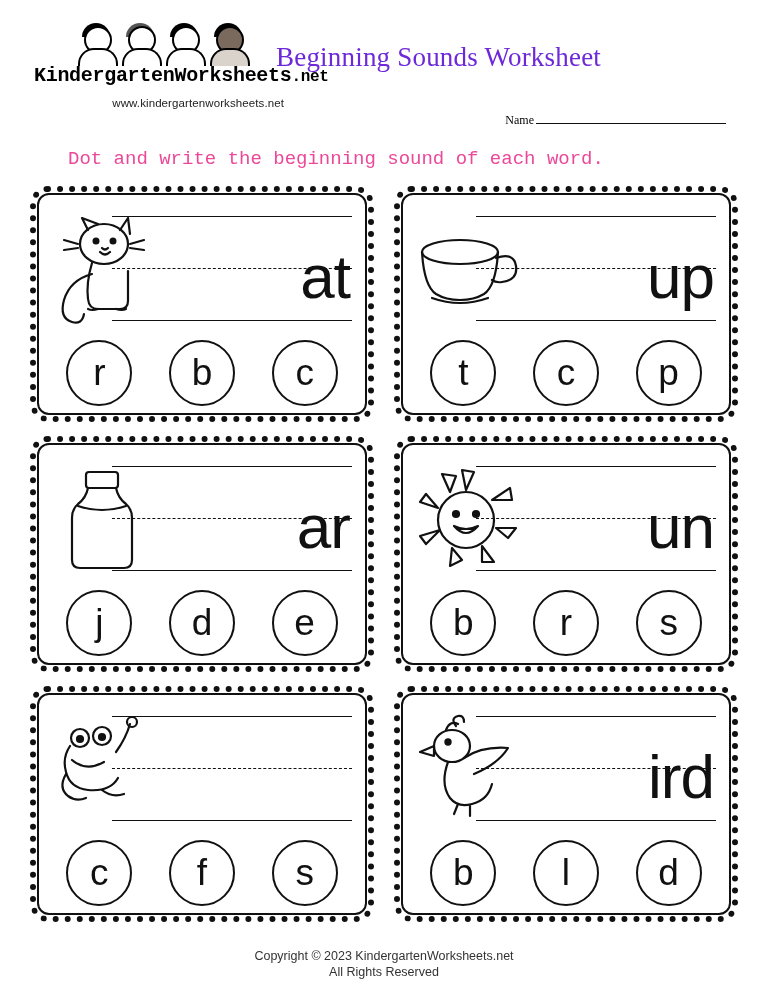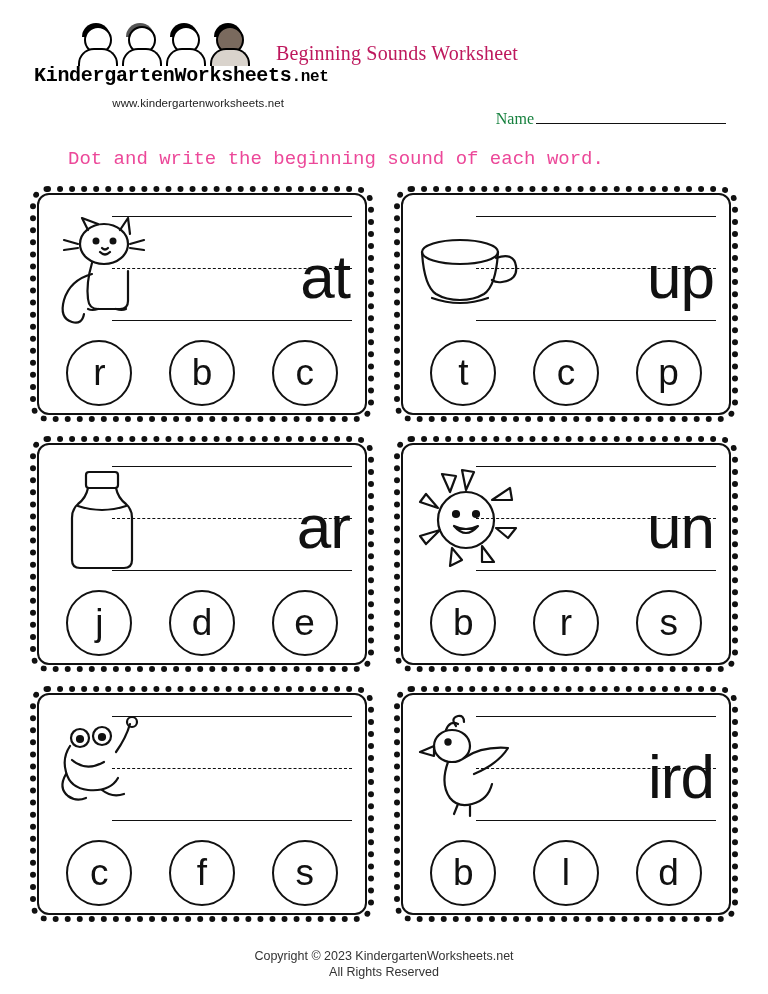--- a/index.html
+++ b/index.html
@@ -89,31 +89,31 @@
     color: #222;
     letter-spacing: 0.1px;
     text-align: right;
   }
 
   .title {
     position: absolute;
     left: 276px;
     top: 42px;
     font-family: "Liberation Serif", serif;
-    font-size: 20px;
+    font-size: 27px;
     letter-spacing: 0.2px;
-    color: #be185d;
+    color: #6d28d9;
   }
   .name-line {
     position: absolute;
     right: 42px;
     top: 106px;
     font-family: "Liberation Serif", serif;
-    font-size: 16px;
-    color: #15803d;
+    font-size: 12px;
+    color: #000000;
     white-space: nowrap;
   }
   .name-line .blank {
     display: inline-block;
     border-bottom: 1.6px solid #111;
     width: 190px;
     height: 17px;
     margin-left: 2px;
     vertical-align: baseline;
   }

